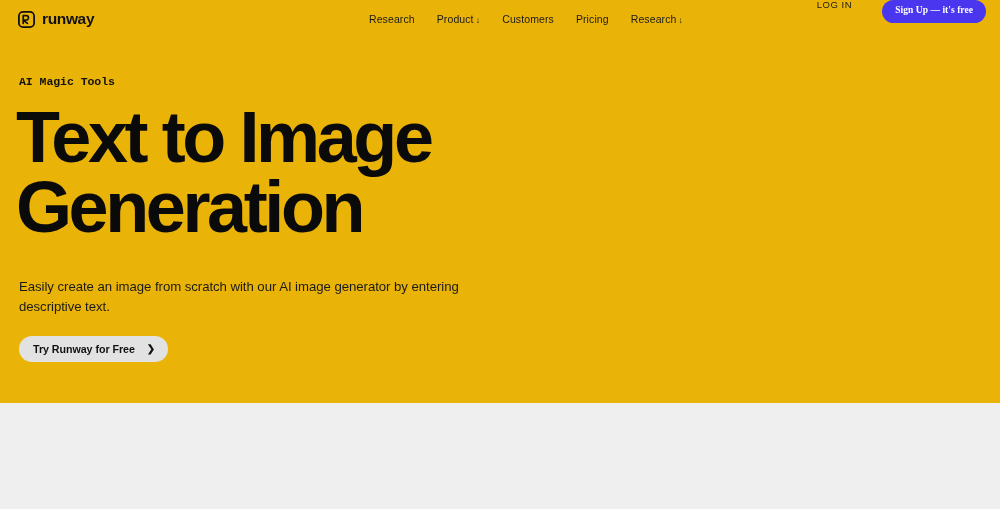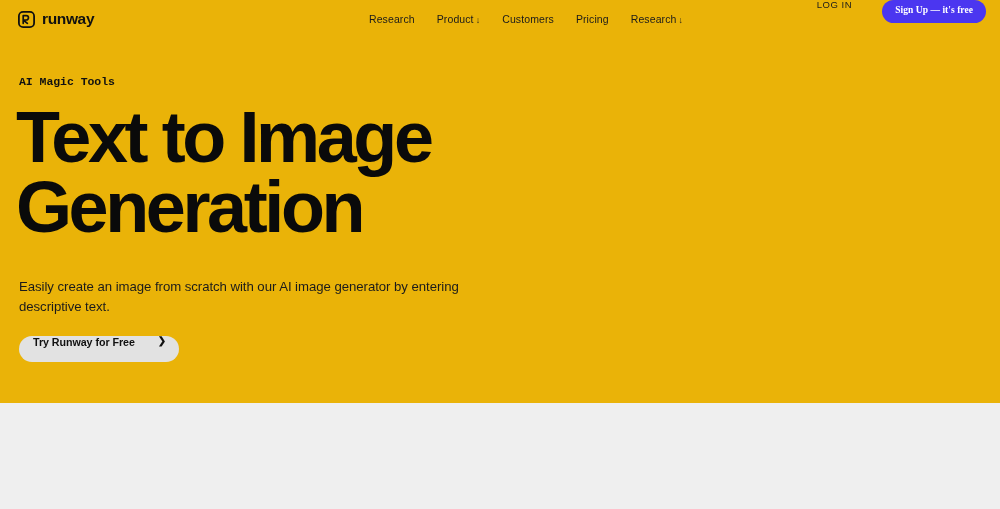--- a/index.html
+++ b/index.html
@@ -72,21 +72,21 @@
   }
   .subtext {
     position:absolute; left:19px; top:277px; width:445px;
     font-size:13.2px; color:#1b1b1b; line-height:1.5; letter-spacing:-0.05px;
   }
   .cta {
     position:absolute; left:19px; top:336px;
     background:#e2e2e2; color:#111;
     border:none; border-radius:20px;
     height:26px; padding:0 13px 0 14px;
-    display:flex; gap:23px;
+    display:flex; align-items:center; gap:12px;
     font-size:10.7px; font-weight:700; letter-spacing:-0.05px;
     cursor:pointer; font-family:"Liberation Sans", sans-serif;
   }
   .cta .chev { font-size:10px; font-weight:700; line-height:1; transform:translateY(-0.5px); }
 
   
   .hero-media {
     position:absolute; left:500px; top:277px;
     width:484px; height:232px;
     overflow:hidden; background:#123;

